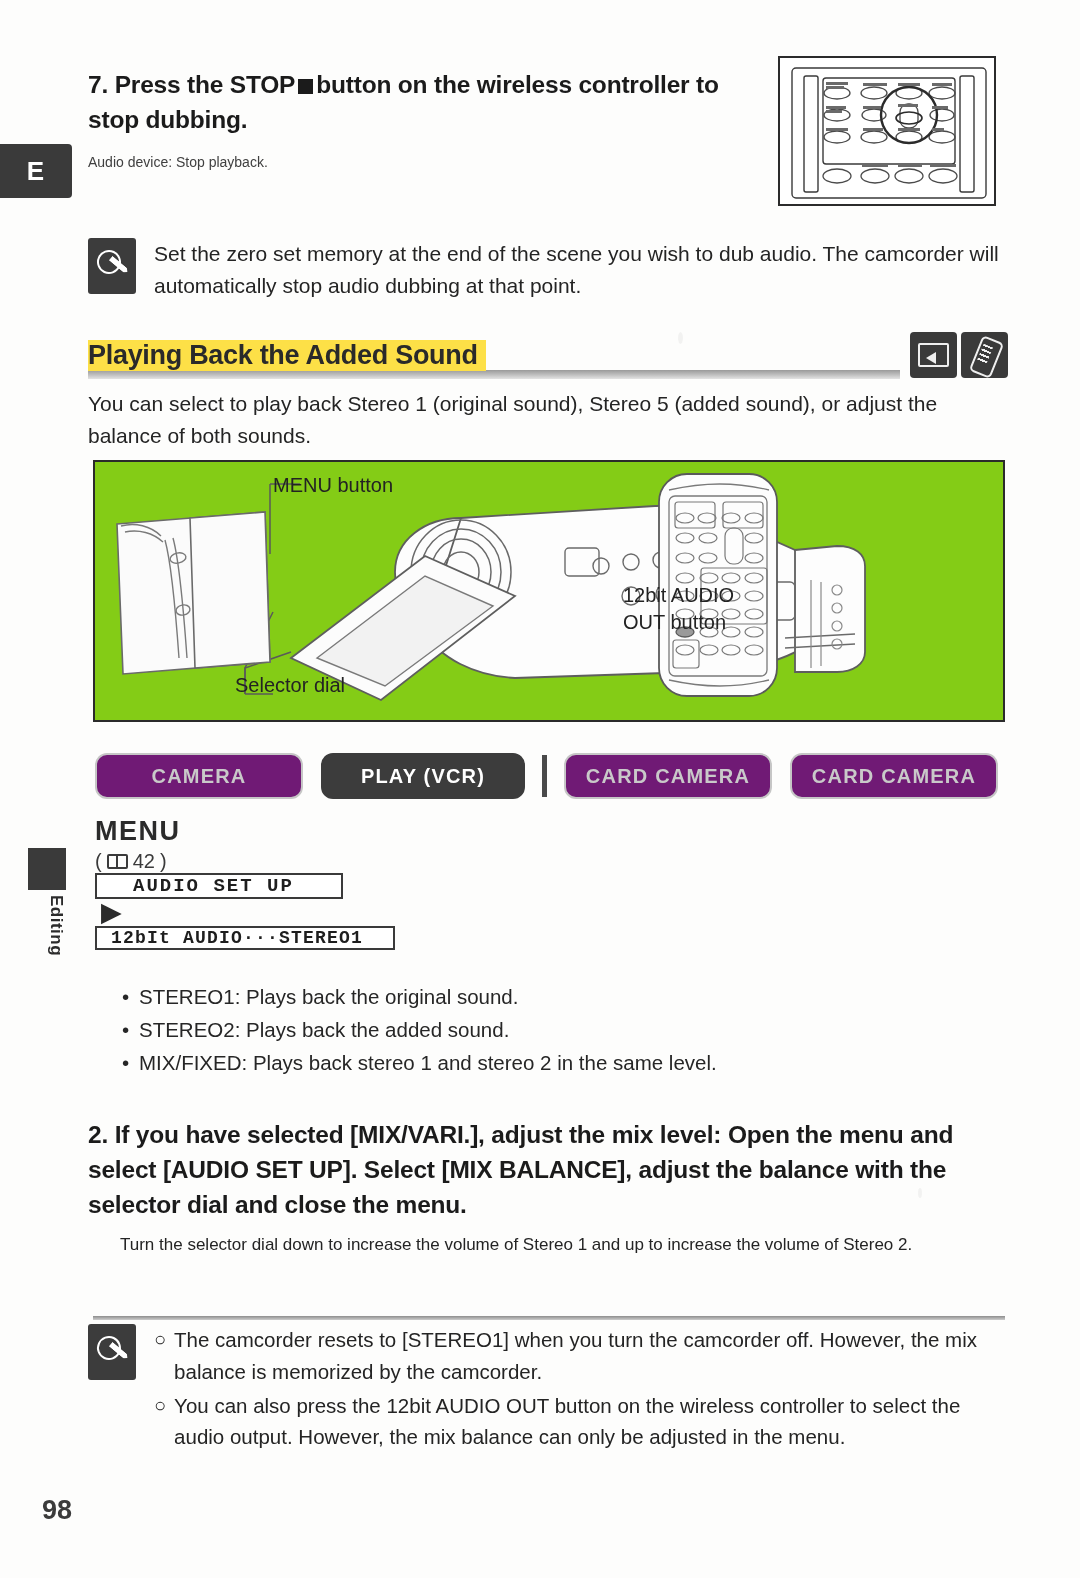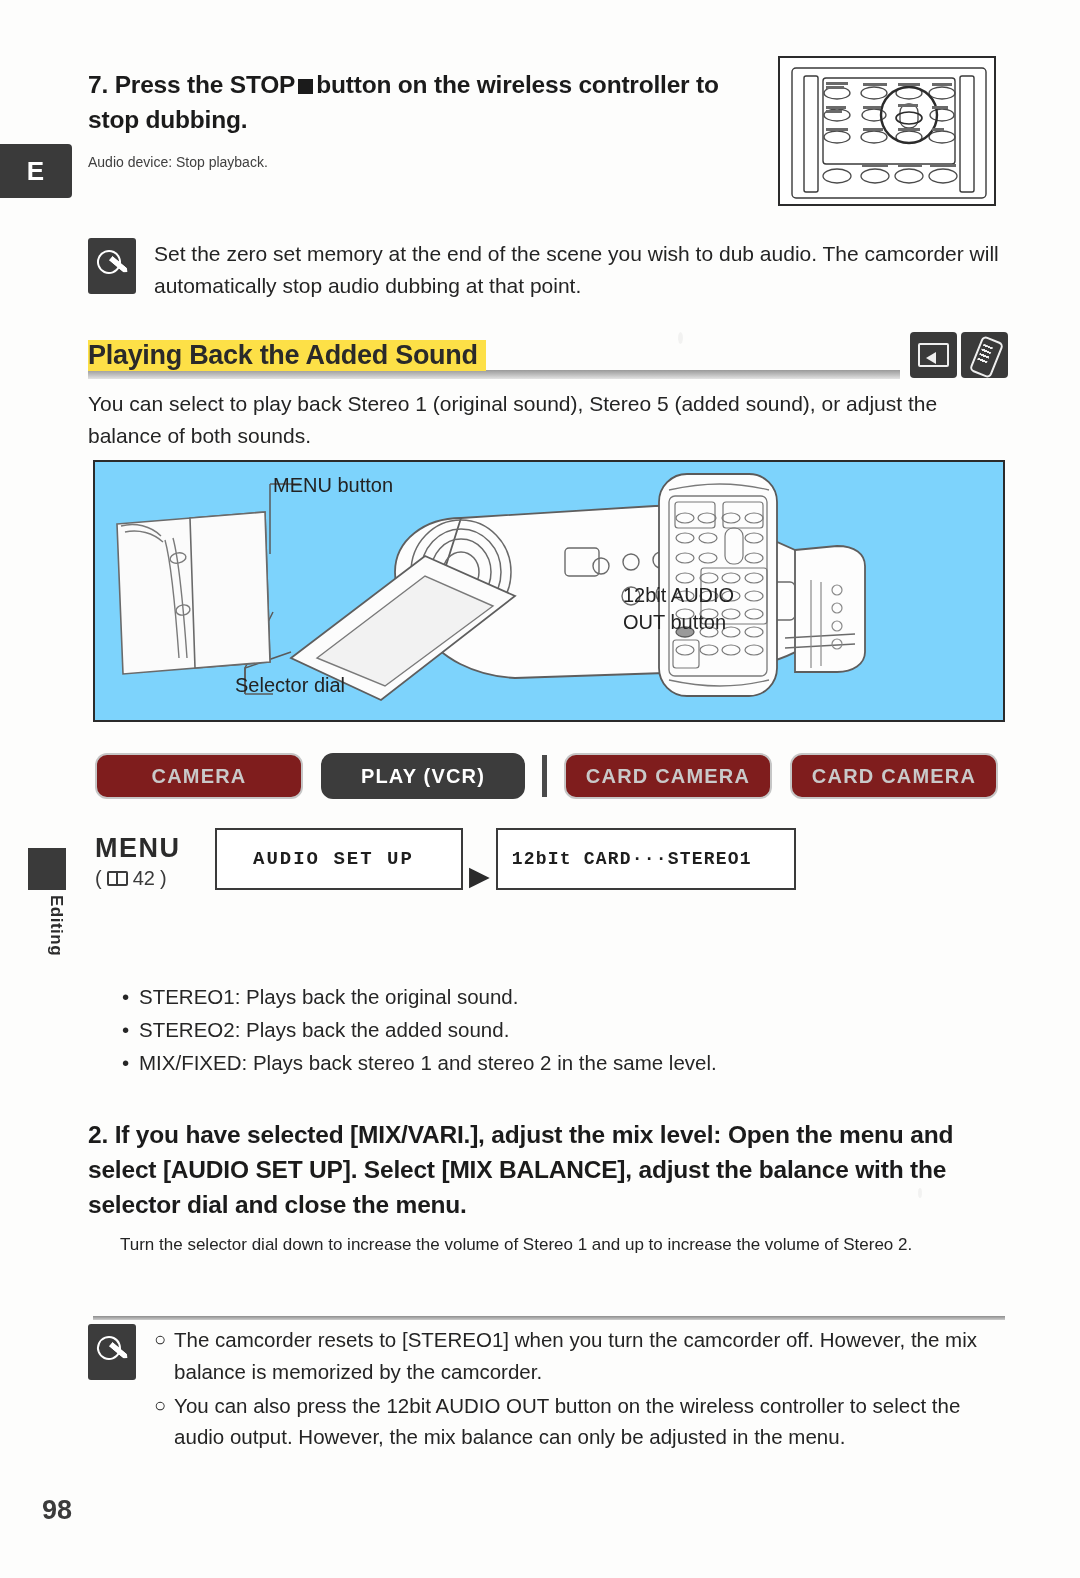--- a/index.html
+++ b/index.html
@@ -171,21 +171,21 @@
   .sec-intro {
     position: absolute; left: 88px; top: 388px; width: 920px;
     font-size: 21px; line-height: 1.52; color: #242424;
   }
 
   
   .illus {
     position: absolute; left: 93px; top: 460px;
     width: 912px; height: 262px;
     border: 2.5px solid #2b2b2b;
-    background: #7dd3fc;
+    background: #84cc16;
   }
   .illus-inner { position: relative; width: 100%; height: 100%; }
   .lbl {
     position: absolute;
     font-size: 20px; color: #232323;
     white-space: nowrap;
   }
   .lbl-menu { left: 178px; top: 12px; }
   .lbl-sel  { left: 140px; top: 212px; }
   .lbl-12b  { left: 528px; top: 120px; line-height: 1.35; }
@@ -198,41 +198,41 @@
   }
   .mode-btn {
     height: 46px;
     border-radius: 12px;
     display: flex; align-items: center; justify-content: center;
     font-size: 20px; font-weight: bold; letter-spacing: 1.2px;
   }
   .mode-off {
     border: 2.5px solid #c6c6c6;
     color: #c9c9c9;
-    background: #7f1d1d;
+    background: #701a75;
   }
   .mode-on {
     background: #3c3c3c;
     color: #ffffff;
     border: 2.5px solid #3c3c3c;
   }
   .mode-1 { width: 208px; }
   .mode-2 { width: 204px; margin-left: 18px; }
   .mode-sep {
     width: 5px; height: 42px; background: #4a4a4a;
     margin: 0 17px;
   }
   .mode-3 { width: 208px; }
   .mode-4 { width: 208px; margin-left: 18px; }
 
   
   .menurow {
     position: absolute; left: 95px; top: 818px;
     width: 912px; height: 72px;
-    display: flex; align-items: flex-end;
+    display: flex; align-items: flex-start; flex-direction: column;
   }
   .menu-label { width: 120px; text-align: left; }
   .menu-word {
     font-size: 27px; font-weight: bold; letter-spacing: 1.5px;
     color: #2b2b2b; line-height: 1;
   }
   .menu-ref {
     font-size: 20px; color: #3a3a3a; margin-top: 5px;
     display: flex; align-items: center; gap: 5px;
   }
@@ -536,21 +536,21 @@
       <div class="menu-word">MENU</div>
       <div class="menu-ref">
         <span>(</span>
         <span class="book-ico"></span>
         <span>42</span>
         <span>)</span>
       </div>
     </div>
     <div class="menu-box menu-box-1">AUDIO SET UP</div>
     <div class="menu-arrow">▶</div>
-    <div class="menu-box menu-box-2">12bIt CARD···STEREO1</div>
+    <div class="menu-box menu-box-2">12bIt AUDIO···STEREO1</div>
   </div>
 
   <div class="bullets">
     <ul>
       <li>STEREO1: Plays back the original sound.</li>
       <li>STEREO2: Plays back the added sound.</li>
       <li>MIX/FIXED: Plays back stereo 1 and stereo 2 in the same level.</li>
     </ul>
   </div>
 

